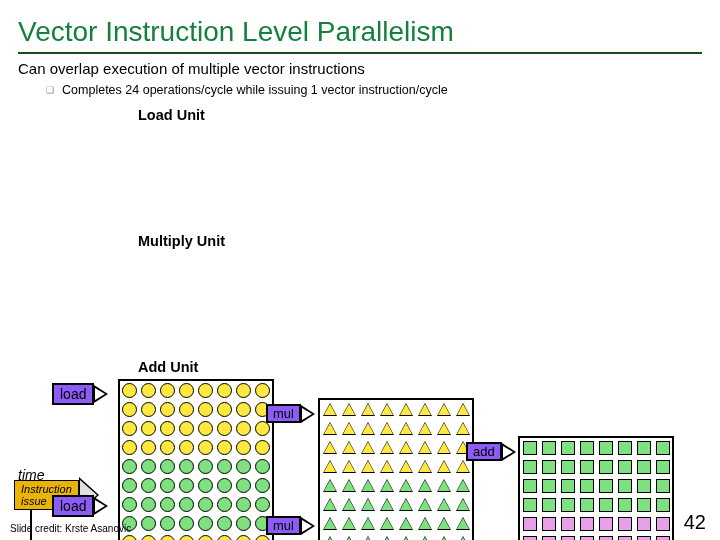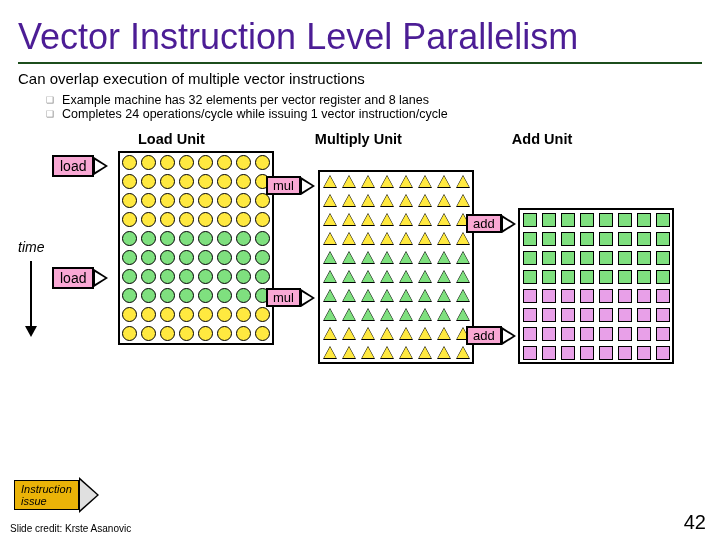--- a/index.html
+++ b/index.html
@@ -6,22 +6,22 @@
     margin: 0;
     padding: 10px 18px;
     font-family: Verdana, Geneva, sans-serif;
     width: 720px;
     height: 540px;
     box-sizing: border-box;
     background: #fff;
     position: relative;
   }
   .title {
-    font-size: 36px;
-    color: #4c1d95;
+    font-size: 28px;
+    color: #15803d;
     margin: 6px 0 4px 0;
   }
   .hr {
     border-top: 2px solid #1c4d1c;
     margin-bottom: 6px;
   }
   .sub {
     font-size: 15px;
     margin: 4px 0 6px 0;
   }
@@ -38,20 +38,21 @@
     margin-right: 8px;
     position: relative;
     top: -1px;
   }
   .unit-labels {
     display: flex;
     font-weight: bold;
     font-size: 14.5px;
     margin-left: 120px;
     gap: 110px;
+    flex-direction: column;
   }
   .diagram {
     position: relative;
     height: 280px;
     margin-top: 2px;
   }
   
   .grid {
     position: absolute;
     border: 2px solid #000;
@@ -88,21 +89,21 @@
   }
   .tri.y{ border-bottom-color:#000;} .tri.y::after{border-bottom-color:#ffe940;}
   .tri.g{ border-bottom-color:#000;} .tri.g::after{border-bottom-color:#7fe07f;}
   .sq { width: 12px; height: 12px; border: 1.5px solid #000; }
   .sq.g { background: #7fe07f; }
   .sq.p { background: #e8a0e8; }
   
   .lblbox {
     position: absolute;
     border: 2px solid #000;
-    background: #f9a8d4;
+    background: #8b5cf6;
     font-size: 14px;
     padding: 1px 6px;
     z-index: 3;
   }
   .lblbox.sm { font-size: 13px; padding: 0 5px; text-align: center; }
   .arrowR {
     position: absolute;
     width: 0; height: 0;
     border-top: 9px solid transparent;
     border-bottom: 9px solid transparent;
@@ -190,21 +191,20 @@
     margin-left: 10px;
   }
 </style>
 </head>
 <body>
 
 <div class="title">Vector Instruction Level Parallelism</div>
 <div class="hr"></div>
 <div class="sub">Can overlap execution of multiple vector instructions</div>
 <ul class="bul">
-  <li><span>Example machine has 32 elements per vector register and 8 lanes</span></li>
   <li><span>Completes 24 operations/cycle while issuing 1 vector instruction/cycle</span></li>
 </ul>
 
 <div class="unit-labels">
   <div>Load Unit</div>
   <div>Multiply Unit</div>
   <div>Add Unit</div>
 </div>
 
 <div class="diagram">

